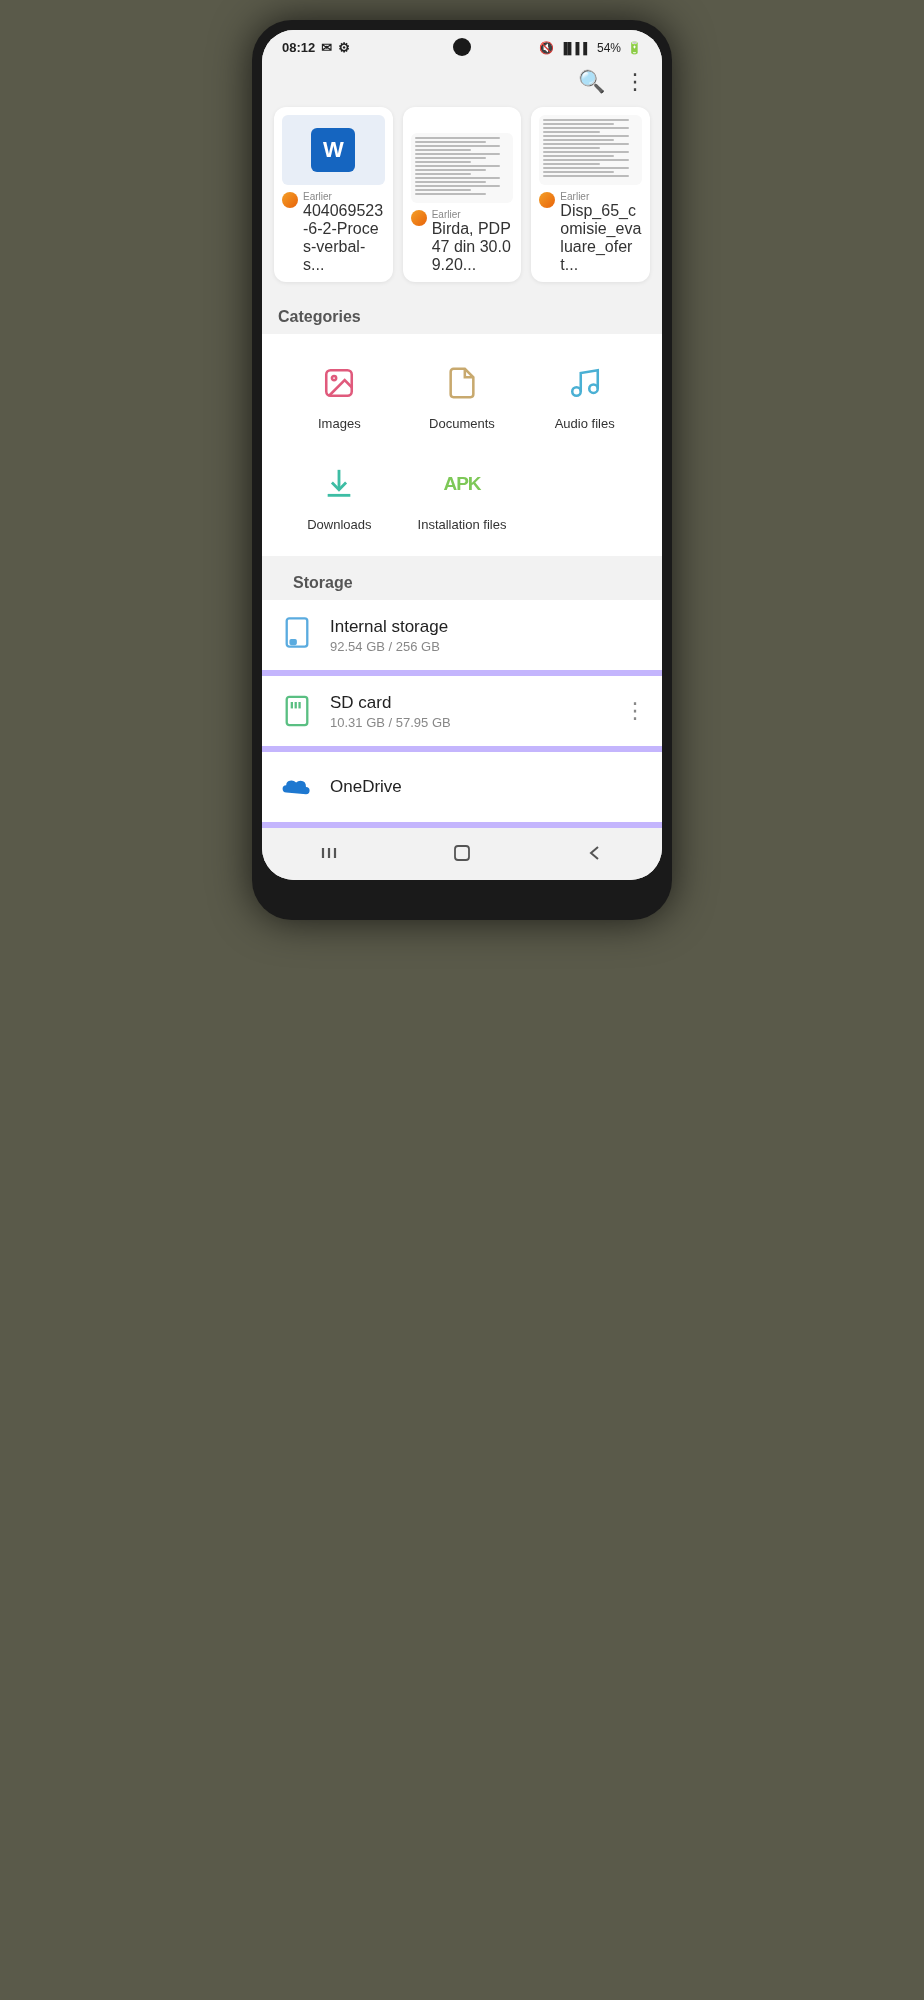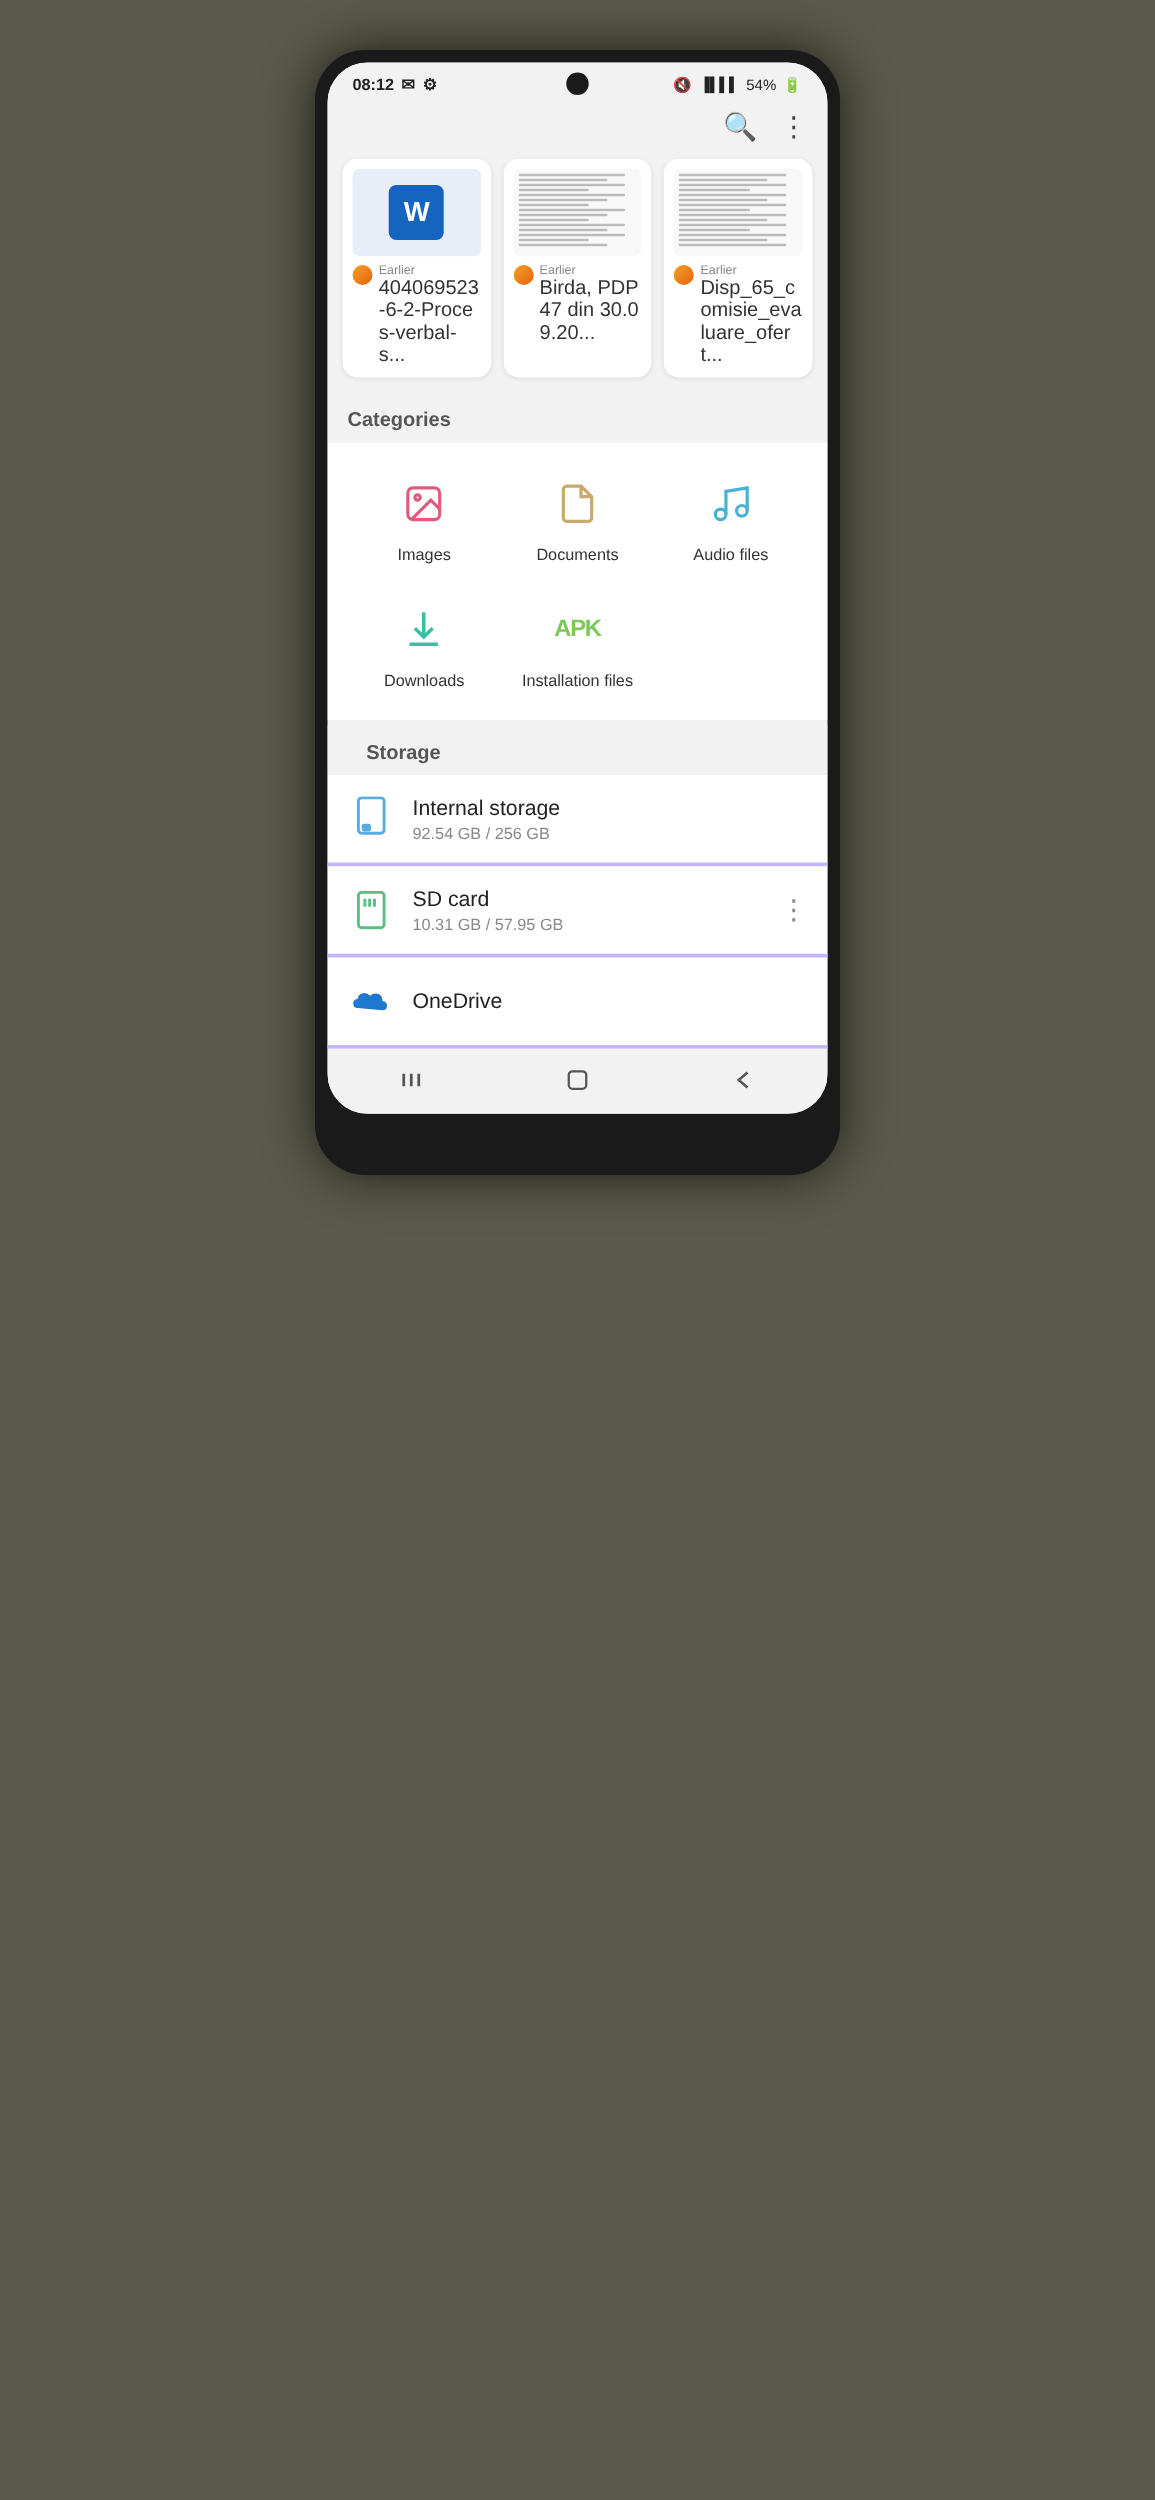--- a/index.html
+++ b/index.html
@@ -9,21 +9,21 @@
       justify-content: center;
       align-items: flex-start;
       min-height: 2000px;
       font-family: 'Segoe UI', sans-serif;
     }
     .phone-outer {
       width: 420px;
       min-height: 900px;
       background: #1a1a1a;
       border-radius: 40px;
-      margin-top: 40px;
+      margin-top: 20px;
       position: relative;
       padding: 10px;
       box-shadow: 0 0 40px rgba(0,0,0,0.7);
     }
     .phone-inner {
       background: #f2f2f2;
       border-radius: 32px;
       overflow: hidden;
       position: relative;
     }
@@ -80,21 +80,21 @@
     }
     .file-card {
       flex: 1;
       background: #fff;
       border-radius: 12px;
       padding: 8px;
       box-shadow: 0 1px 4px rgba(0,0,0,0.08);
       min-height: 120px;
       display: flex;
       flex-direction: column;
-      justify-content: flex-start;
+      justify-content: flex-end;
     }
     .file-card-preview {
       width: 100%;
       height: 70px;
       background: #f8f8f8;
       border-radius: 6px;
       display: flex;
       align-items: center;
       justify-content: center;
       margin-bottom: 6px;
@@ -208,21 +208,21 @@
       padding: 14px 16px 8px 31px;
       background: #f2f2f2;
     }
     .storage-list {
       background: #fff;
     }
     .storage-item {
       display: flex;
       align-items: center;
       padding: 16px 16px;
-      border-bottom: 3px solid #c4b5fd;
+      border-bottom: 6px solid #c4b5fd;
       gap: 14px;
       cursor: pointer;
     }
     .storage-item-icon {
       width: 38px;
       height: 38px;
       display: flex;
       align-items: center;
       justify-content: center;
       font-size: 28px;

